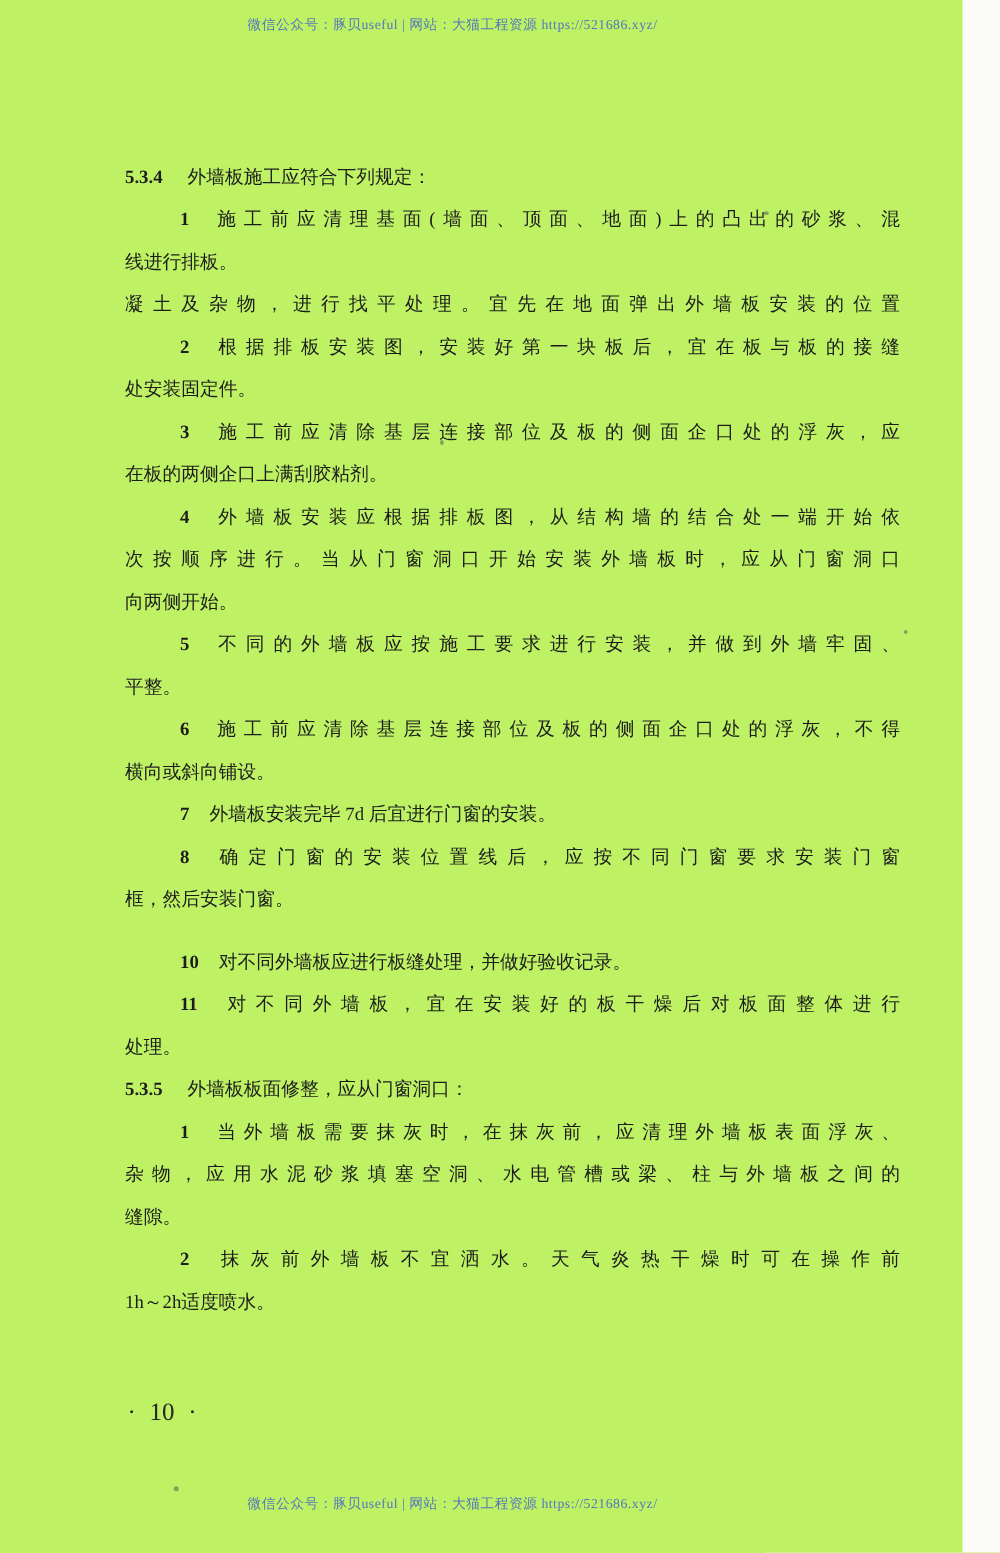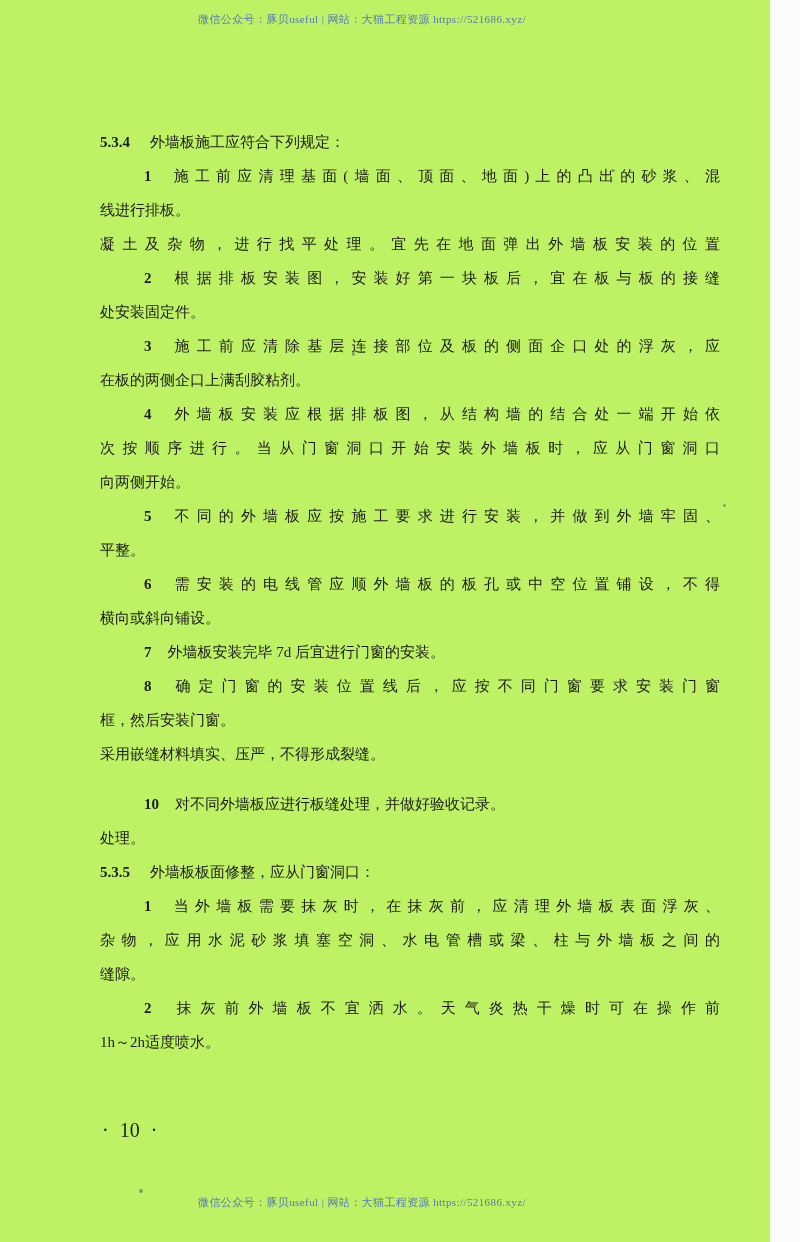--- a/index.html
+++ b/index.html
@@ -70,27 +70,27 @@
       <div class="line cont just" style="color: rgb(28, 28, 28);"><span>凝土及杂物，进行找平处理。宜先在地面弹出外墙板安装的位置</span></div>
       <div class="line item just" style="color: rgb(28, 28, 28);"><span class="num">2</span><span>根据排板安装图，安装好第一块板后，宜在板与板的接缝</span></div>
       <div class="line cont" style="color: rgb(28, 28, 28);"><span>处安装固定件。</span></div>
       <div class="line item just" style="color: rgb(28, 28, 28);"><span class="num">3</span><span>施工前应清除基层连接部位及板的侧面企口处的浮灰，应</span></div>
       <div class="line cont" style="color: rgb(28, 28, 28);"><span>在板的两侧企口上满刮胶粘剂。</span></div>
       <div class="line item just" style="color: rgb(28, 28, 28);"><span class="num">4</span><span>外墙板安装应根据排板图，从结构墙的结合处一端开始依</span></div>
       <div class="line cont just" style="color: rgb(28, 28, 28);"><span>次按顺序进行。当从门窗洞口开始安装外墙板时，应从门窗洞口</span></div>
       <div class="line cont" style="color: rgb(28, 28, 28);"><span>向两侧开始。</span></div>
       <div class="line item just" style="color: rgb(28, 28, 28);"><span class="num">5</span><span>不同的外墙板应按施工要求进行安装，并做到外墙牢固、</span></div>
       <div class="line cont" style="color: rgb(28, 28, 28);"><span>平整。</span></div>
-      <div class="line item just" style="color: rgb(28, 28, 28);"><span class="num">6</span><span>需安装的电线管应顺外墙板的板孔或中空位置铺设，不得</span></div>
+      <div class="line item just" style="color: rgb(28, 28, 28);"><span class="num">6</span><span>施工前应清除基层连接部位及板的侧面企口处的浮灰，不得</span></div>
       <div class="line cont" style="color: rgb(28, 28, 28);"><span>横向或斜向铺设。</span></div>
       <div class="line item" style="color: rgb(28, 28, 28);"><span class="num">7</span><span>外墙板安装完毕 7d 后宜进行门窗的安装。</span></div>
       <div class="line item just" style="color: rgb(28, 28, 28);"><span class="num">8</span><span>确定门窗的安装位置线后，应按不同门窗要求安装门窗</span></div>
       <div class="line cont" style="color: rgb(28, 28, 28);"><span>框，然后安装门窗。</span></div>
-      <div class="line cont" style="color: rgb(28, 28, 28);"><span>采用嵌缝材料填实、压严，不得形成裂缝。</span></div>
       <div class="line item" style="color: rgb(28, 28, 28); margin-top: 16px;"><span class="num">10</span><span>对不同外墙板应进行板缝处理，并做好验收记录。</span></div>
+      <div class="line item just" style="color: rgb(28, 28, 28);"><span class="num">11</span><span>对不同外墙板，宜在安装好的板干燥后对板面整体进行</span></div>
       <div class="line cont" style="color: rgb(28, 28, 28);"><span>处理。</span></div>
       <div class="line section" style="color: rgb(28, 28, 28);"><span class="num">5.3.5</span><span>外墙板板面修整，应从门窗洞口：</span></div>
       <div class="line item just" style="color: rgb(28, 28, 28);"><span class="num">1</span><span>当外墙板需要抹灰时，在抹灰前，应清理外墙板表面浮灰、</span></div>
       <div class="line cont just" style="color: rgb(28, 28, 28);"><span>杂物，应用水泥砂浆填塞空洞、水电管槽或梁、柱与外墙板之间的</span></div>
       <div class="line cont" style="color: rgb(28, 28, 28);"><span>缝隙。</span></div>
       <div class="line item just" style="color: rgb(28, 28, 28);"><span class="num">2</span><span>抹灰前外墙板不宜洒水。天气炎热干燥时可在操作前</span></div>
       <div class="line cont" style="color: rgb(28, 28, 28);"><span>1h～2h适度喷水。</span></div>
     </div>
 
   <div class="page-number">· 10 ·</div>

